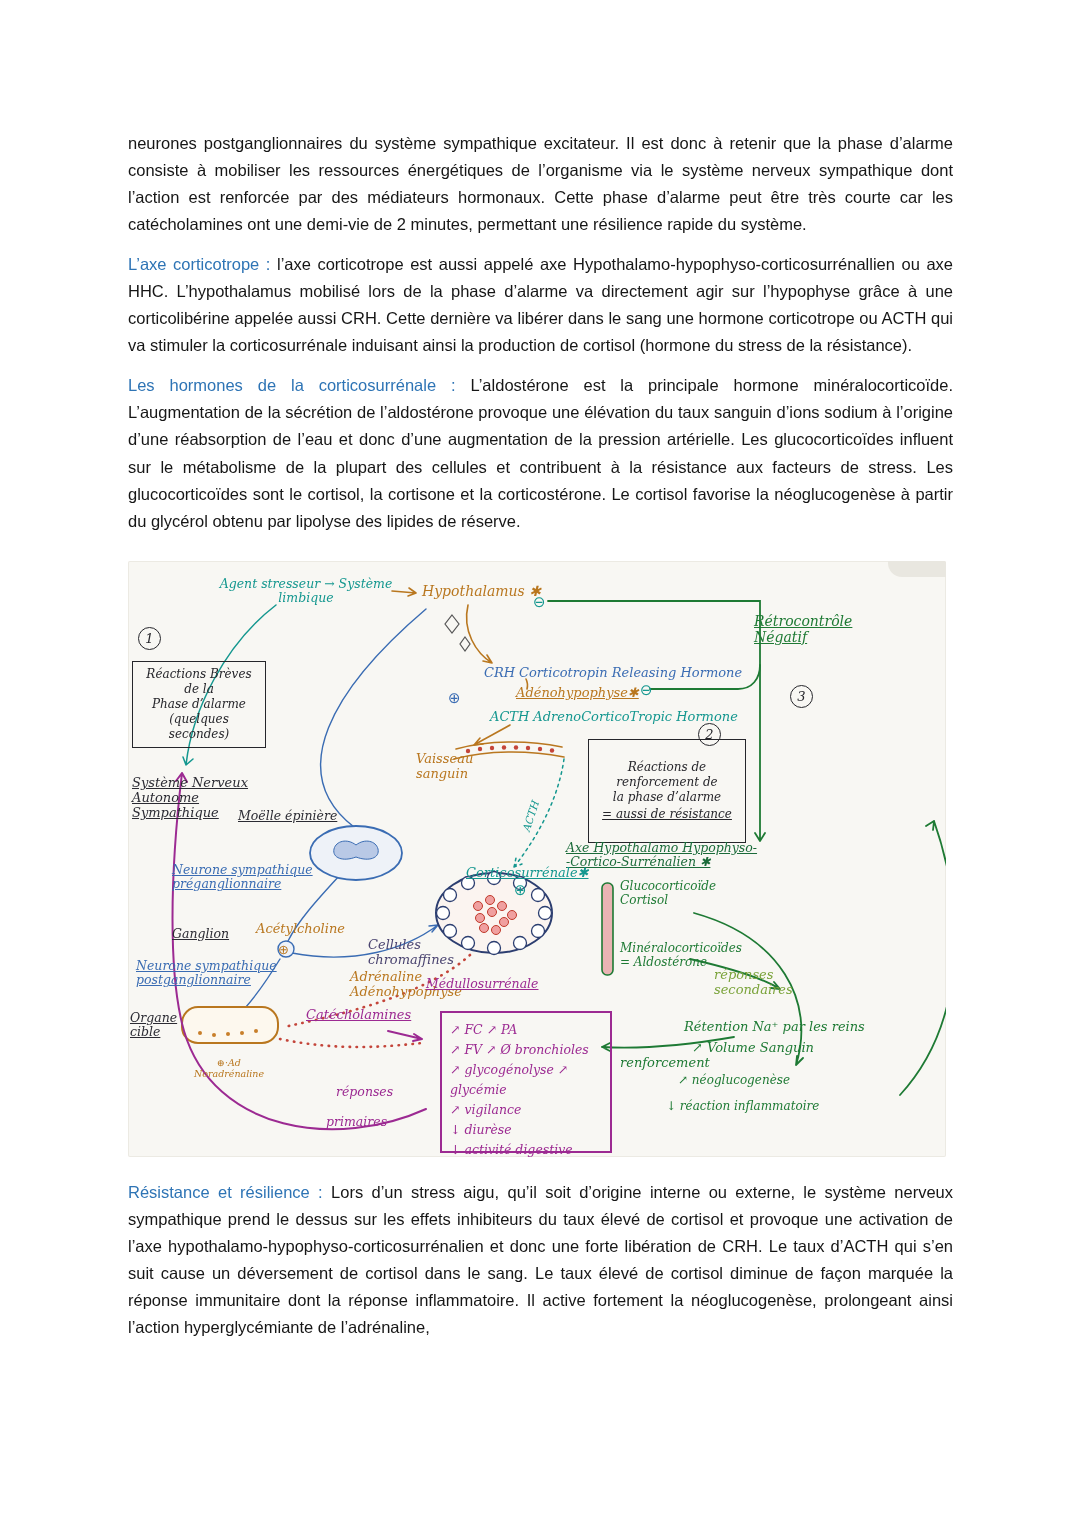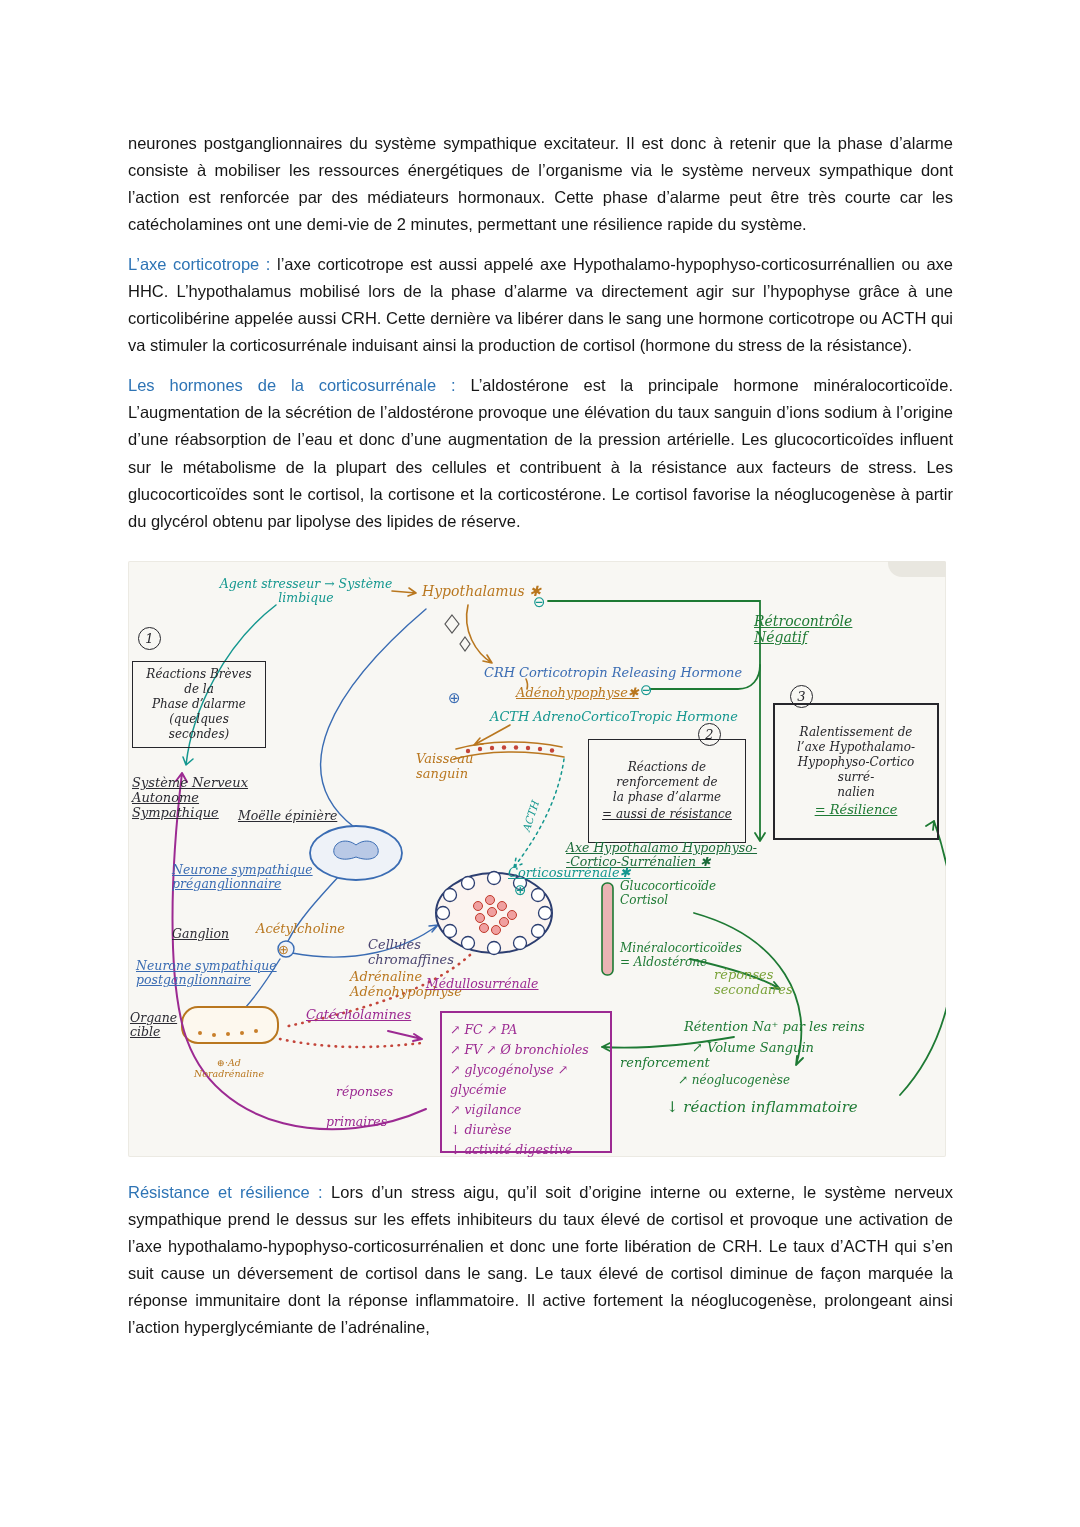--- a/index.html
+++ b/index.html
@@ -198,47 +198,40 @@
 
     <div class="lbl" style="left:356px;top:104px;"><span class="t-blue" style="font-size:13px">CRH</span> <span class="t-blue sm">Corticotropin Releasing Hormone</span></div>
     <div class="lbl sign t-blue" style="left:320px;top:130px;">⊕</div>
     <div class="lbl t-orange u" style="left:388px;top:124px;font-size:13px;">Adénohypophyse✱</div>
     <div class="lbl sign t-teal" style="left:512px;top:122px;">⊖</div>
     <div class="lbl" style="left:362px;top:148px;"><span class="t-teal" style="font-size:13px">ACTH</span> <span class="t-teal sm">AdrenoCorticoTropic Hormone</span></div>
 
     <div class="lbl t-green u big" style="left:626px;top:52px;">Rétrocontrôle
 Négatif</div>
     <div class="numcircle" style="left:662px;top:124px;">3</div>
-    <div class="box box3" style="left:645px;top:142px;width:166px;">
-      <span>Ralentissement de
-l’axe Hypothalamo-
-Hypophyso-Cortico surré-
-nalien</span>
-      <span class="t-green u" style="display:block;font-size:13px;margin-top:2px;">= Résilience</span>
-    </div>
 
     <div class="numcircle" style="left:570px;top:162px;">2</div>
     <div class="box" style="left:460px;top:178px;width:158px;">
       <span>Réactions de
 renforcement de
 la phase d’alarme</span>
       <span class="u" style="display:block;margin-top:2px;">= aussi de résistance</span>
     </div>
 
     <div class="lbl t-orange sm" style="left:288px;top:190px;">Vaisseau
 sanguin</div>
     <div class="lbl t-dark u" style="left:4px;top:214px;font-size:13px;">Système Nerveux
 Autonome
 Sympathique</div>
     <div class="lbl t-dark u" style="left:110px;top:248px;">Moëlle épinière</div>
     <div class="lbl t-teal vert" style="left:392px;top:268px;">ACTH</div>
 
     <div class="lbl t-dgreen u" style="left:438px;top:280px;">Axe Hypothalamo Hypophyso-
 -Cortico-Surrénalien ✱</div>
-    <div class="lbl t-teal u" style="left:338px;top:304px;font-size:13px;margin-left:42px;">Corticosurrénale✱</div>
+    <div class="lbl t-teal u" style="left:338px;top:304px;font-size:13px;">Corticosurrénale✱</div>
     <div class="lbl sign t-teal" style="left:386px;top:322px;">⊕</div>
 
     <div class="lbl t-blue u" style="left:44px;top:302px;">Neurone sympathique
 préganglionnaire</div>
     <div class="lbl t-green" style="left:492px;top:318px;font-size:12px;">Glucocorticoïde
 Cortisol</div>
     <div class="lbl t-dark u" style="left:44px;top:366px;">Ganglion</div>
     <div class="lbl t-orange sm" style="left:128px;top:360px;">Acétylcholine</div>
     <div class="lbl sign t-orange" style="left:150px;top:382px;font-size:13px;">⊕</div>
     <div class="lbl t-green" style="left:492px;top:380px;font-size:12px;">Minéralocorticoïdes
@@ -265,20 +258,20 @@
       <div>↓ diurèse</div>
       <div>↓ activité digestive</div>
     </div>
 
     <div class="lbl t-green sm" style="left:492px;top:494px;">renforcement</div>
     <div class="lbl t-lgreen sm" style="left:586px;top:406px;">réponses
 secondaires</div>
     <div class="lbl t-green sm" style="left:556px;top:458px;">Rétention Na⁺ par les reins</div>
     <div class="lbl t-green sm" style="left:564px;top:479px;">↗ Volume Sanguin</div>
     <div class="lbl t-green" style="left:550px;top:512px;font-size:12px;">↗ néoglucogenèse</div>
-    <div class="lbl t-green" style="left:538px;top:538px;font-size:15px;">↓ réaction inflammatoire</div>
+    <div class="lbl t-green" style="left:538px;top:538px;font-size:12px;">↓ réaction inflammatoire</div>
     <div class="lbl t-magenta" style="left:208px;top:524px;">réponses</div>
     <div class="lbl t-magenta" style="left:198px;top:554px;">primaires</div>
   </div>
 
   <p class="para"><span class="lead">Résistance et résilience :</span><span> Lors d’un stress aigu, qu’il soit d’origine interne ou externe, le système nerveux sympathique prend le dessus sur les effets inhibiteurs du taux élevé de cortisol et provoque une activation de l’axe hypothalamo-hypophyso-corticosurrénalien et donc une forte libération de CRH. Le taux d’ACTH qui s’en suit cause un déversement de cortisol dans le sang. Le taux élevé de cortisol diminue de façon marquée la réponse immunitaire dont la réponse inflammatoire. Il active fortement la néoglucogenèse, prolongeant ainsi l’action hyperglycémiante de l’adrénaline,</span></p>
 
 </div>
 
 </body></html>

